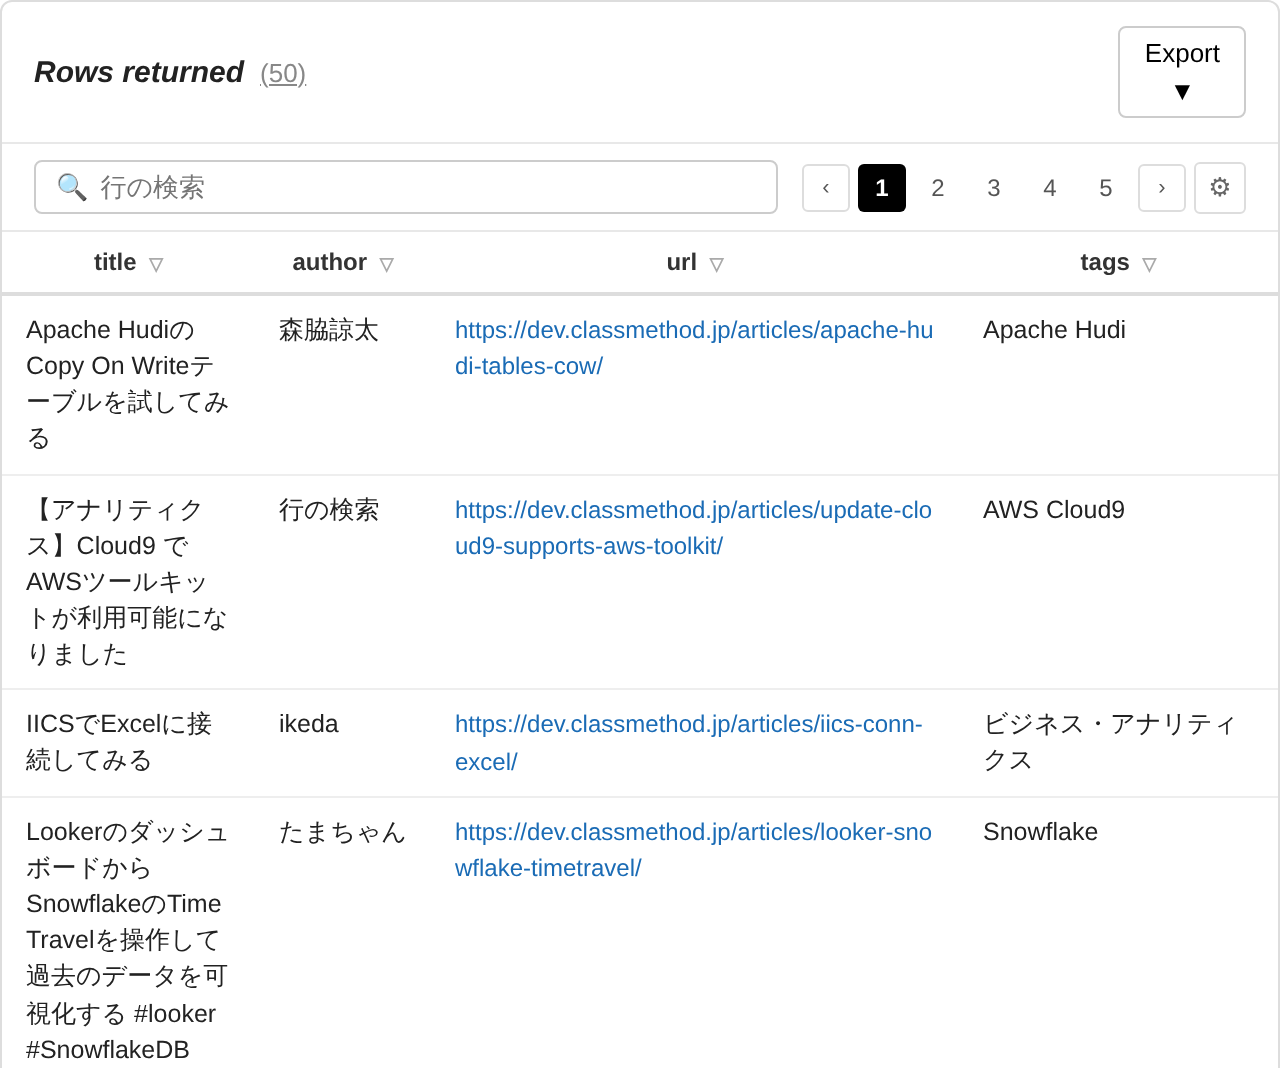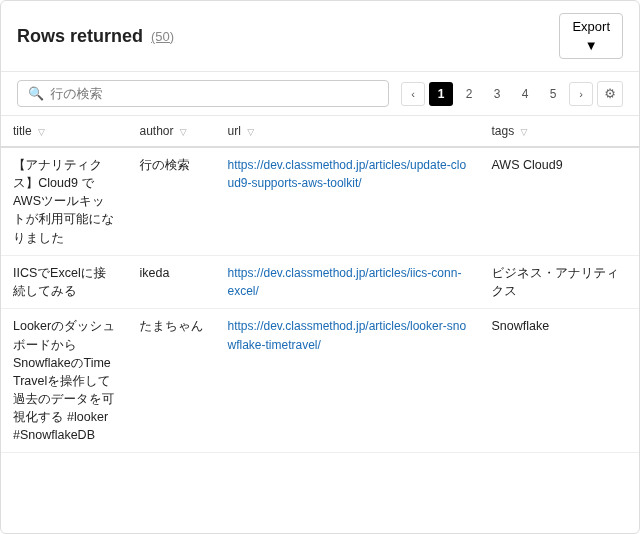--- a/index.html
+++ b/index.html
@@ -24,21 +24,22 @@
       padding: 12px 16px;
       border-bottom: 1px solid #e8e8e8;
     }
     .header-left {
       display: flex;
       align-items: center;
       gap: 8px;
     }
     .rows-title {
       font-weight: 600;
-      font-size: 18px;
+      font-size: 15px;
+      font-style: italic;
     }
     .rows-count {
       color: #888;
       font-size: 13px;
       text-decoration: underline;
     }
     .export-btn {
       display: flex;
       align-items: center;
       gap: 4px;
@@ -129,22 +130,22 @@
     }
     table {
       width: 100%;
       border-collapse: collapse;
     }
     thead tr {
       border-bottom: 2px solid #ddd;
     }
     th {
       padding: 8px 12px;
-      text-align: left;
-      font-weight: 400;
+      text-align: center;
+      font-weight: 700;
       font-size: 12px;
       color: #333;
       background: #fff;
       white-space: nowrap;
     }
     th .sort-icon {
       color: #aaa;
       font-size: 9px;
       margin-left: 3px;
     }
@@ -209,20 +210,26 @@
         </th>
         <th class="col-url">
           url <span class="sort-icon">▽</span>
         </th>
         <th class="col-tags">
           tags <span class="sort-icon">▽</span>
         </th>
       </tr>
     </thead>
     <tbody id="table-body">
+    <tr>
+          <td class="col-title">Apache HudiのCopy On Writeテーブルを試してみる</td>
+          <td class="col-author">森脇諒太</td>
+          <td class="col-url"><span class="url-text">https://dev.classmethod.jp/articles/apache-hudi-tables-cow/</span></td>
+          <td class="col-tags">Apache Hudi</td>
+        </tr>
         <tr>
           <td class="col-title">【アナリティクス】Cloud9 で AWSツールキットが利用可能になりました</td>
           <td class="col-author">行の検索</td>
           <td class="col-url"><span class="url-text">https://dev.classmethod.jp/articles/update-cloud9-supports-aws-toolkit/</span></td>
           <td class="col-tags">AWS Cloud9</td>
         </tr>
         <tr>
           <td class="col-title">IICSでExcelに接続してみる</td>
           <td class="col-author">ikeda</td>
           <td class="col-url"><span class="url-text">https://dev.classmethod.jp/articles/iics-conn-excel/</span></td>

